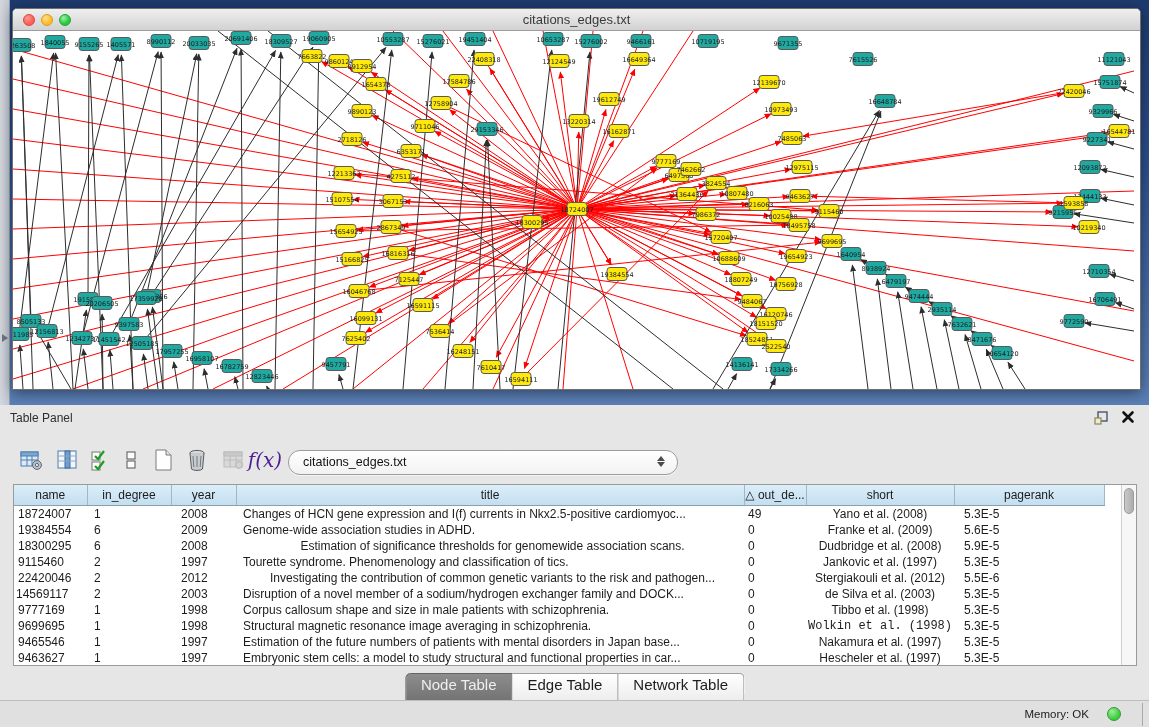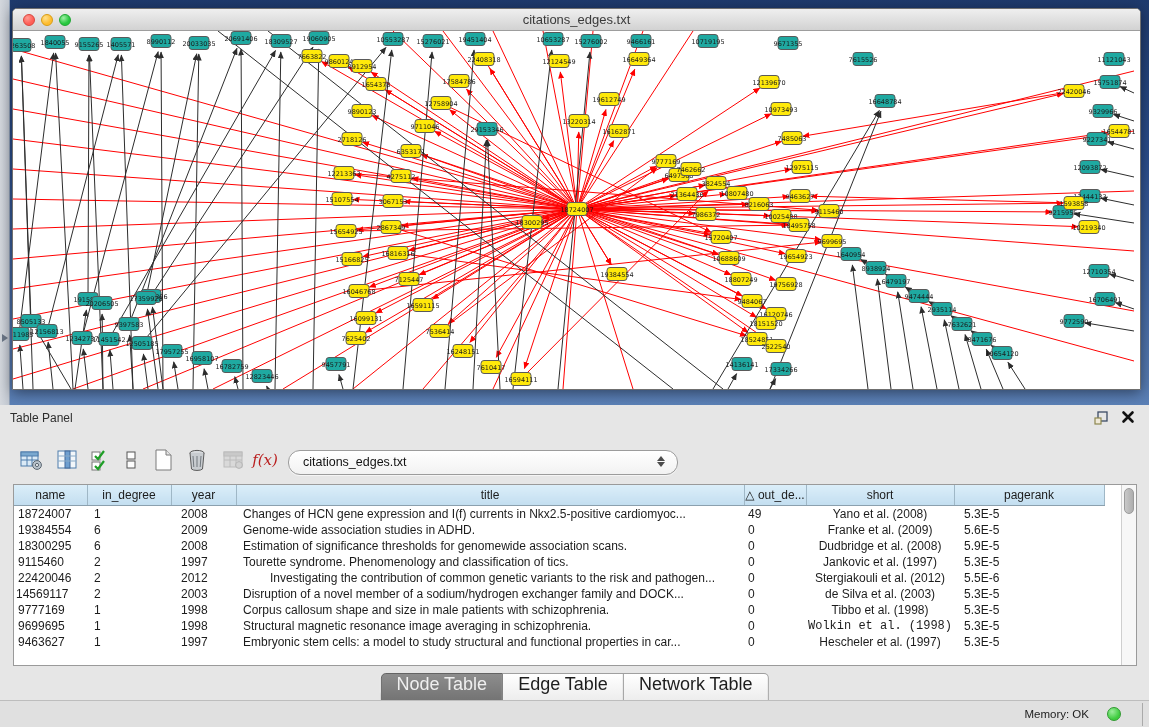--- a/index.html
+++ b/index.html
@@ -31,42 +31,42 @@
 
   
   .table-panel { position:absolute; left:0; top:405px; width:1149px; height:322px; background:#e6e6e6; }
   .panel-titlebar { position:absolute; left:0; top:0; width:100%; height:26px; }
   .panel-title { position:absolute; left:10px; top:0; line-height:26px; font-size:12px; color:#2e2e2e; }
   .panel-float { position:absolute; right:40px; top:5px; width:16px; height:16px; cursor:pointer; }
   .panel-close { position:absolute; right:14px; top:5px; width:14px; height:14px; cursor:pointer; }
 
   .toolbar { position:absolute; left:0; top:38px; width:100%; height:40px; }
   .tool-btn { position:absolute; top:4px; width:26px; height:26px; display:flex; align-items:center; justify-content:center; }
-  .fx { font-family:"DejaVu Serif", serif; font-style:italic; font-size:15px; color:#b91c1c; }
+  .fx { font-family:"DejaVu Serif", serif; font-style:italic; font-size:20px; color:#4c1d95; }
   .combo { position:absolute; left:288px; top:7px; width:390px; height:25px; background:linear-gradient(#ffffff,#f2f2f2);
     border:1px solid #9c9c9c; border-radius:12px; box-shadow:inset 0 1px 1px rgba(255,255,255,.8), 0 1px 0 rgba(255,255,255,.6); }
   .combo .val { position:absolute; left:14px; top:0; line-height:23px; font-size:12.5px; color:#111; }
   .combo .stepper { position:absolute; right:12px; top:4px; }
   .combo .stepper div { width:0; height:0; margin:1px 0; }
   .combo .up   { border-left:4px solid transparent; border-right:4px solid transparent; border-bottom:5px solid #4c4c4c; }
   .combo .down { border-left:4px solid transparent; border-right:4px solid transparent; border-top:5px solid #4c4c4c; }
 
   .table-wrap { position:absolute; left:13px; top:79px; width:1124px; height:182px;
     background:#fff; border:1px solid #9a9a9a; overflow:hidden; }
   table.datatable { border-collapse:collapse; table-layout:fixed; font-size:12px; color:#1c1c1c; }
   table.datatable th { height:20px; background:linear-gradient(#dbeef9,#c3def0); border-right:1px solid #9fb7c6;
     border-bottom:1px solid #8ba0ae; font-weight:normal; font-size:12px; color:#1c1c1c; text-align:center; overflow:hidden; white-space:nowrap; }
   table.datatable td { height:16px; line-height:16px; white-space:nowrap; overflow:hidden; padding:0 2px; }
   .vscroll { position:absolute; right:0; top:0; width:15px; height:180px; background:#f7f7f7; border-left:1px solid #cfcfcf; }
   .vscroll .thumb { position:absolute; left:2px; top:3px; width:10px; height:26px; border-radius:6px;
     background:linear-gradient(90deg,#c9c9c9,#adadad); border:1px solid #9b9b9b; }
 
   .tabs { position:absolute; left:50%; top:268px; transform:translateX(-50%); display:flex; height:22px;
     border-radius:5px; box-shadow:0 1px 1px rgba(255,255,255,.7); }
-  .tab { height:34px; line-height:21px; padding:0 15px; font-size:18px; border:1px solid #9f9f9f; border-left-width:0;
+  .tab { height:34px; line-height:21px; padding:0 15px; font-size:15px; border:1px solid #9f9f9f; border-left-width:0;
     background:linear-gradient(#ffffff,#e9e9e9); color:#1d1d1d; cursor:pointer; }
   .tab:first-child { border-left-width:1px; border-radius:5px 0 0 5px; }
   .tab:last-child { border-radius:0 5px 5px 0; }
   .tab.active { background:linear-gradient(#8d8d8d,#6e6e6e); color:#efefef; border-color:#636363; }
 
   .statusbar { position:absolute; left:0; top:295px; width:1149px; height:27px; background:#e0e0e0; border-top:1px solid #bdbdbd; }
   .mem-label { position:absolute; right:60px; top:0; line-height:26px; font-size:11.5px; color:#1c1c1c; }
   .mem-dot { position:absolute; right:28px; top:6px; width:14px; height:14px; border-radius:50%;
     background:radial-gradient(circle at 35% 30%, #9bed9b, #3ecc3e 65%); border:1px solid #2f9a2f; }
   .status-div { position:absolute; right:6px; top:2px; width:1px; height:23px; background:#aaa; }
@@ -901,21 +901,21 @@
             <td style="text-align: left; padding-left: 10px;">2009</td>
             <td style="text-align: left; padding-left: 7px;">Genome-wide association studies in ADHD.</td>
             <td style="text-align: left; padding-left: 4px;">0</td>
             <td style="text-align: center;">Franke et al. (2009)</td>
             <td style="text-align: left; padding-left: 10px;">5.6E-5</td>
           </tr>
           <tr>
             <td style="text-align: left; padding-left: 4px;">18300295</td>
             <td style="text-align: left; padding-left: 7px;">6</td>
             <td style="text-align: left; padding-left: 10px;">2008</td>
-            <td style="text-align: left; padding-left: 7px;">Estimation of significance thresholds for genomewide association scans.</td>
+            <td style="text-align: center; padding-left: 7px;">Estimation of significance thresholds for genomewide association scans.</td>
             <td style="text-align: left; padding-left: 4px;">0</td>
             <td style="text-align: center;">Dudbridge et al. (2008)</td>
             <td style="text-align: left; padding-left: 10px;">5.9E-5</td>
           </tr>
           <tr>
             <td style="text-align: left; padding-left: 4px;">9115460</td>
             <td style="text-align: left; padding-left: 7px;">2</td>
             <td style="text-align: left; padding-left: 10px;">1997</td>
             <td style="text-align: left; padding-left: 7px;">Tourette syndrome. Phenomenology and classification of tics.</td>
             <td style="text-align: left; padding-left: 4px;">0</td>
@@ -952,20 +952,29 @@
           <tr>
             <td style="text-align: left; padding-left: 4px;">9699695</td>
             <td style="text-align: left; padding-left: 7px;">1</td>
             <td style="text-align: left; padding-left: 10px;">1998</td>
             <td style="text-align: left; padding-left: 7px;">Structural magnetic resonance image averaging in schizophrenia.</td>
             <td style="text-align: left; padding-left: 4px;">0</td>
             <td style="text-align: center; font-family: Liberation Mono, monospace;">Wolkin et al. (1998)</td>
             <td style="text-align: left; padding-left: 10px;">5.3E-5</td>
           </tr>
           <tr>
+            <td style="text-align: left; padding-left: 4px;">9465546</td>
+            <td style="text-align: left; padding-left: 7px;">1</td>
+            <td style="text-align: left; padding-left: 10px;">1997</td>
+            <td style="text-align: left; padding-left: 7px;">Estimation of the future numbers of patients with mental disorders in Japan base...</td>
+            <td style="text-align: left; padding-left: 4px;">0</td>
+            <td style="text-align: center;">Nakamura et al. (1997)</td>
+            <td style="text-align: left; padding-left: 10px;">5.3E-5</td>
+          </tr>
+          <tr>
             <td style="text-align: left; padding-left: 4px;">9463627</td>
             <td style="text-align: left; padding-left: 7px;">1</td>
             <td style="text-align: left; padding-left: 10px;">1997</td>
             <td style="text-align: left; padding-left: 7px;">Embryonic stem cells: a model to study structural and functional properties in car...</td>
             <td style="text-align: left; padding-left: 4px;">0</td>
             <td style="text-align: center;">Hescheler et al. (1997)</td>
             <td style="text-align: left; padding-left: 10px;">5.3E-5</td>
           </tr>
         </tbody>
     </table>

